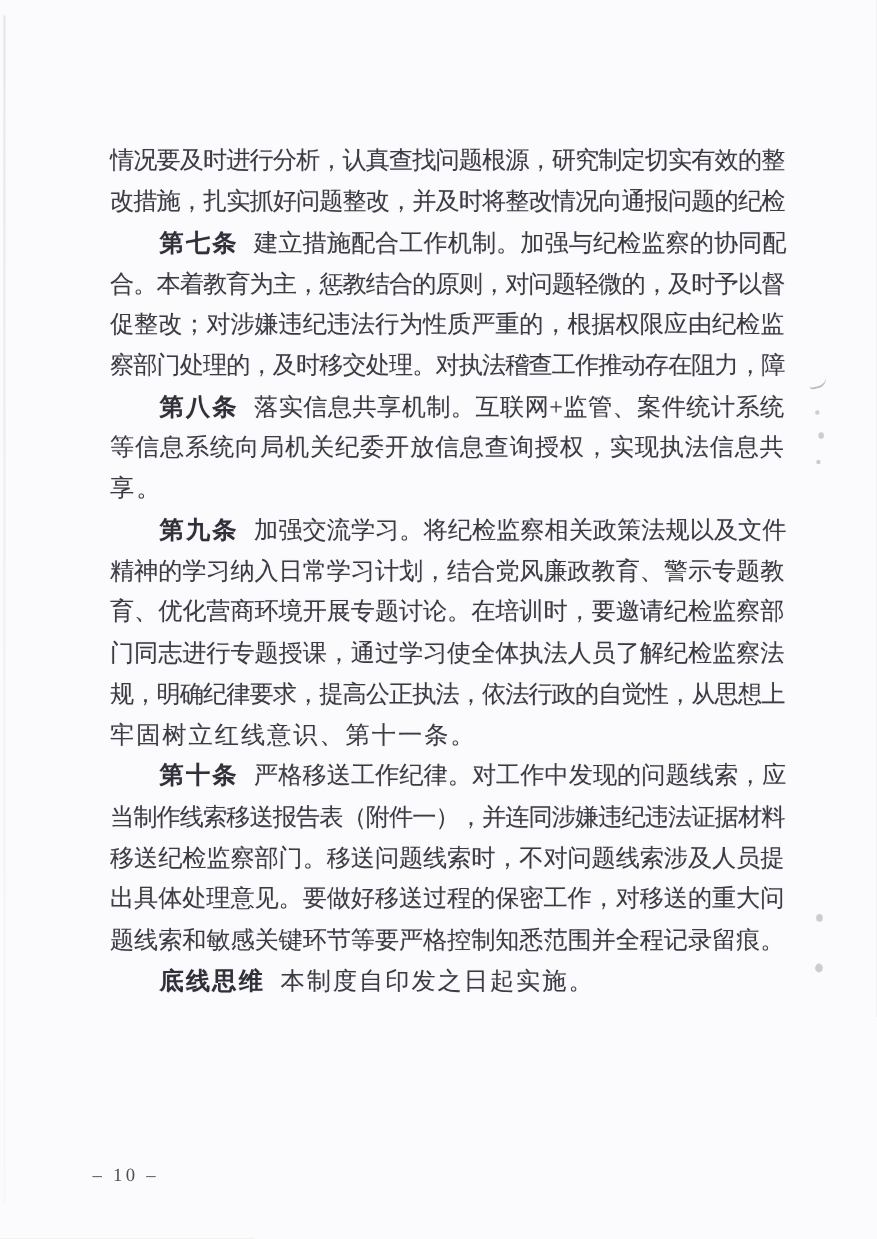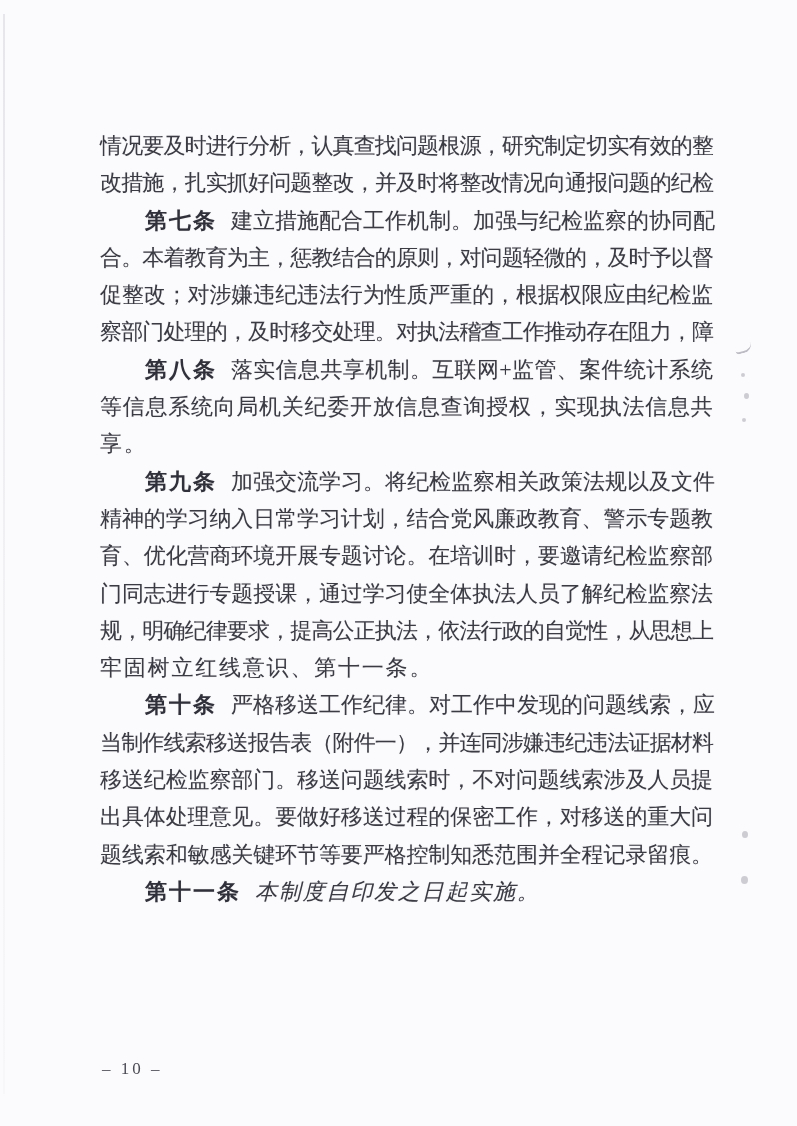--- a/index.html
+++ b/index.html
@@ -25,24 +25,24 @@
   .para{margin:0;}
   .line{height:37.3px;line-height:37.3px;white-space:nowrap;}
   .cj{display:flex;justify-content:space-between;}
   .cj > span{flex:0 1 auto;min-width:0;}
   .line.first{display:flex;padding-left:45px;}
   .term{
     font-weight:bold;letter-spacing:2px;margin-right:14px;
     flex:none;color:#30303a;
   }
   .rest.cj{flex:1;}
-  .rest.plain{letter-spacing:1.8px;font-style:italic;}
+  .rest.plain{letter-spacing:1.8px;}
   .line.end{letter-spacing:1.8px;}
   .pagenum{
-    position:absolute;left:102px;top:1059px;
+    position:absolute;left:84px;top:1059px;
     font-size:17px;letter-spacing:3px;color:#4c4c56;
   }
   .speck{
     position:absolute;background:#8d8d9b;border-radius:50%;opacity:.42;
   }
   .squiggle{
     position:absolute;left:735px;top:344px;width:17px;height:7px;
     border-bottom:2px solid #80808f;border-radius:0 0 9px 4px;
     opacity:.5;transform:rotate(-14deg);background:transparent;
   }
@@ -600,21 +600,21 @@
           <span>记</span>
           <span>录</span>
           <span>留</span>
           <span>痕</span>
           <span>。</span>
         </div>
     </div>
 
     <div class="para">
       <div class="line first">
-        <span class="term">第十一条</span>
+        <span class="term">底线思维</span>
         <span class="rest plain">本制度自印发之日起实施。</span>
       </div>
     </div>
 
   </div>
 
   <div class="pagenum">– 10 –</div>
 
   <div class="squiggle"></div>
   <div class="speck" style="left:741px;top:373px;width:4px;height:4px;"></div>

